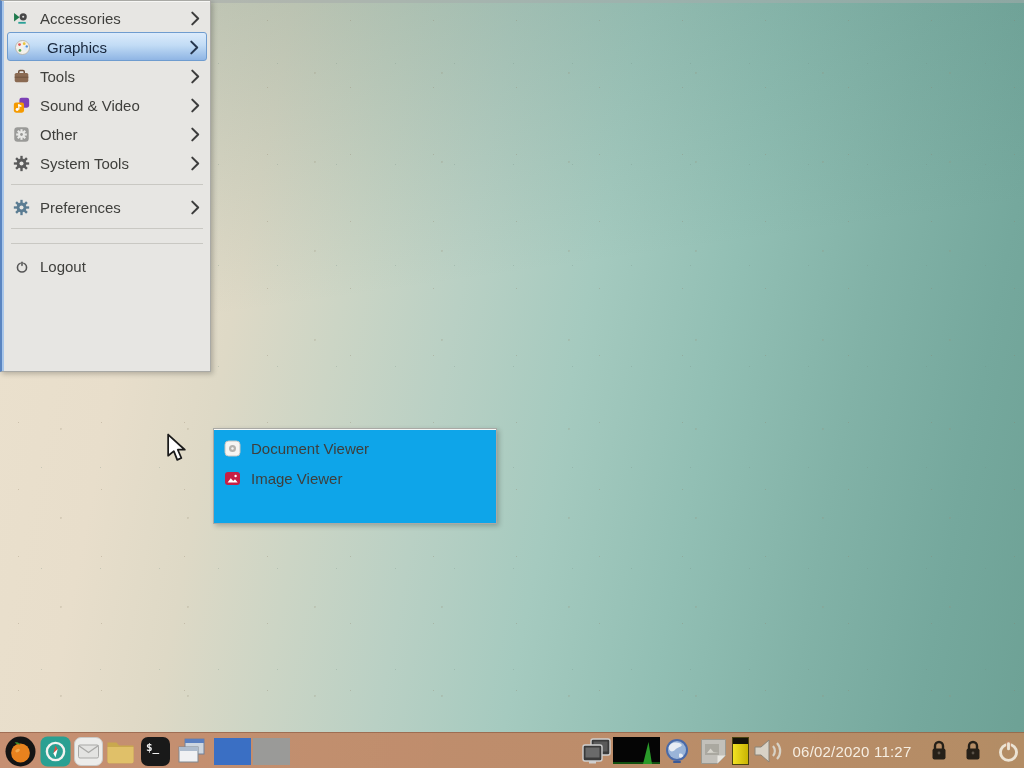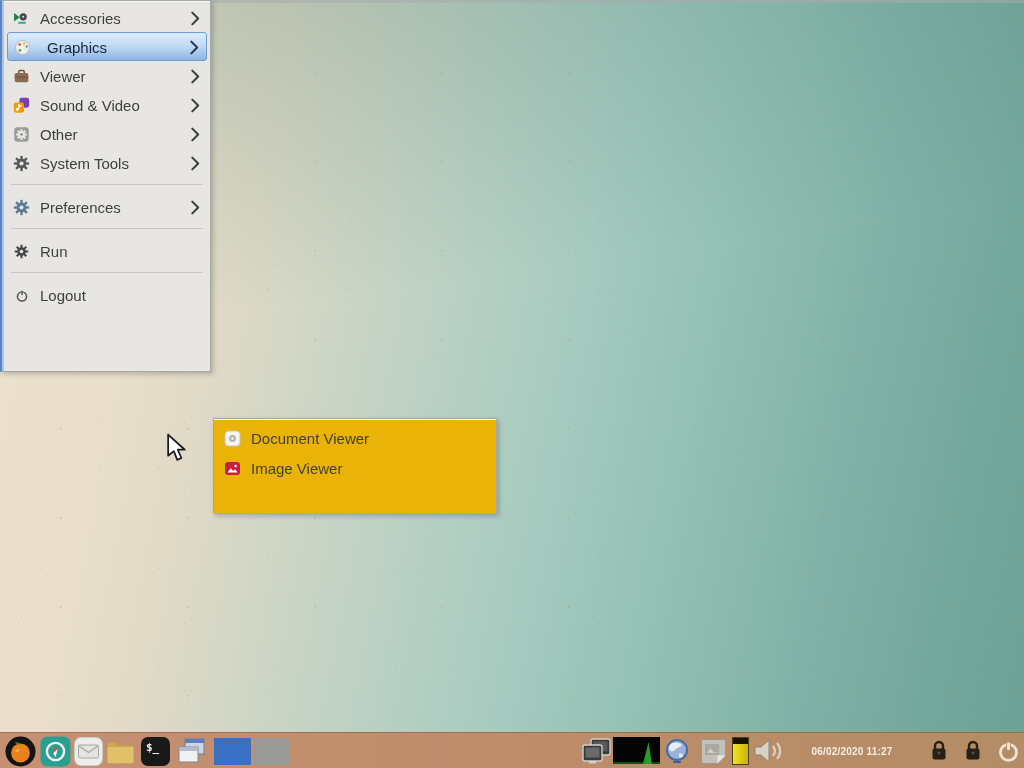--- a/index.html
+++ b/index.html
@@ -40,22 +40,22 @@
   .menu-item .mi-label { flex:1 1 auto; white-space:nowrap; overflow:hidden; }
   .menu-item .mi-arrow { width:11px; height:15px; flex:0 0 11px; }
   .menu-item.highlighted {
     background:linear-gradient(to bottom,#dcebfb 0%, #c2dcf5 45%, #8fb5e4 100%);
     border:1px solid #6f9ccf; color:#17253a;gap:16px;
   }
   .menu-sep { height:15px; position:relative; }
   .menu-sep::after { content:""; position:absolute; left:4px; right:4px; top:7px; height:1px; background:#c9c8c3; }
 
   .submenu {
-    position:absolute; left:213px; top:418px; width:284px; height:96px;
-    background:#eab308; border:1px solid #a9a9a5;
+    position:absolute; left:213px; top:428px; width:284px; height:96px;
+    background:#0ea5e9; border:1px solid #a9a9a5;
     box-shadow: inset 0 1px 0 #f7f7f5, 2px 2px 5px rgba(0,0,0,.22);
     padding:3px 4px; display:flex; flex-direction:column;
   }
   .submenu .menu-item { height:30px; }
 
   
   .cursor { position:absolute; left:166px; top:433px; z-index:50; }
 
   
   .taskbar {
@@ -68,21 +68,21 @@
   .pager-desk.current { background:#3a6fc4; }
   .pager-desk.other { background:#9a9a98; }
   .terminal-glyph {
     width:29px; height:29px; background:#191919; border-radius:7px;
     color:#efefef; font-family:"DejaVu Sans Mono", monospace; font-size:11px; font-weight:bold;
     display:flex; align-items:flex-start; justify-content:flex-start; padding:4px 0 0 5px;
   }
   .cpu-monitor { top:4px; width:47px; height:27px; background:#050505; position:absolute; }
   .battery { top:4px; width:17px; height:28px; border:1px solid #4a4310; background:linear-gradient(to right,#f2e223,#c9b403); position:absolute; }
   .battery::before { content:""; position:absolute; left:0; top:0; width:100%; height:6px; background:#141208; }
-  .clock { font-size:10px; color:#f6eee2; white-space:nowrap; letter-spacing:.2px;font-weight:bold; }
+  .clock { font-size:15px; color:#f6eee2; white-space:nowrap; letter-spacing:.2px; }
 </style>
 </head>
 <body>
 
 <div class="desktop">
   <div class="edge-top"></div>
   <div class="edge-left"></div>
 </div>
 
 <div class="menu">
@@ -122,21 +122,21 @@
 
 
   <div class="menu-item">
     <span class="mi-icon">
       <svg width="17" height="17" viewBox="0 0 16 16">
           <rect x="5.4" y="2.4" width="5.2" height="3.4" rx="1.2" fill="none" stroke="#6f523e" stroke-width="1.4"></rect>
           <rect x="1.6" y="4.6" width="12.8" height="8.8" rx="1.6" fill="#8a6a52"></rect>
           <rect x="1.6" y="8.2" width="12.8" height="0.9" fill="#6f523e"></rect>
         </svg>
     </span>
-    <span class="mi-label">Viewer</span>
+    <span class="mi-label">Tools</span>
     <span class="mi-arrow"><svg width="11" height="15" viewBox="0 0 10 14">
           <path d="M2 1.5l5.5 5.5L2 12.5" stroke="#3c3c3c" stroke-width="1.9" fill="none" stroke-linecap="round" stroke-linejoin="round"></path>
         </svg></span>
   </div>
 
   <div class="menu-item">
     <span class="mi-icon">
       <svg width="17" height="17" viewBox="0 0 16 16">
           <rect x="6" y="0.8" width="9.2" height="9.2" rx="2" fill="#7b3fb5"></rect>
           <rect x="0.8" y="5.2" width="9.6" height="9.6" rx="2" fill="#f59a00"></rect>
@@ -206,35 +206,20 @@
         </svg>
     </span>
     <span class="mi-label">Preferences</span>
     <span class="mi-arrow"><svg width="11" height="15" viewBox="0 0 10 14">
           <path d="M2 1.5l5.5 5.5L2 12.5" stroke="#3c3c3c" stroke-width="1.9" fill="none" stroke-linecap="round" stroke-linejoin="round"></path>
         </svg></span>
   </div>
 
   <div class="menu-sep"></div>
 
-  <div class="menu-item">
-    <span class="mi-icon">
-      <svg width="15" height="15" viewBox="0 0 16 16">
-          <g fill="#474747">
-            <rect x="6.9" y="0.8" width="2.2" height="14.4"></rect>
-            <rect x="6.9" y="0.8" width="2.2" height="14.4" transform="rotate(45 8 8)"></rect>
-            <rect x="6.9" y="0.8" width="2.2" height="14.4" transform="rotate(90 8 8)"></rect>
-            <rect x="6.9" y="0.8" width="2.2" height="14.4" transform="rotate(135 8 8)"></rect>
-            <circle cx="8" cy="8" r="4.6"></circle>
-          </g>
-          <circle cx="8" cy="8" r="1.9" fill="#e7e6e3"></circle>
-        </svg>
-    </span>
-    <span class="mi-label">Run</span>
-  </div>
 
   <div class="menu-sep"></div>
 
   <div class="menu-item">
     <span class="mi-icon">
       <svg width="14" height="14" viewBox="0 0 16 16">
           <circle cx="8" cy="8.6" r="5.2" fill="none" stroke="#555" stroke-width="1.8"></circle>
           <rect x="6.6" y="1" width="2.8" height="4.4" fill="#e7e6e3"></rect>
           <rect x="7.1" y="1.8" width="1.8" height="5.2" rx="0.9" fill="#555"></rect>
         </svg>

